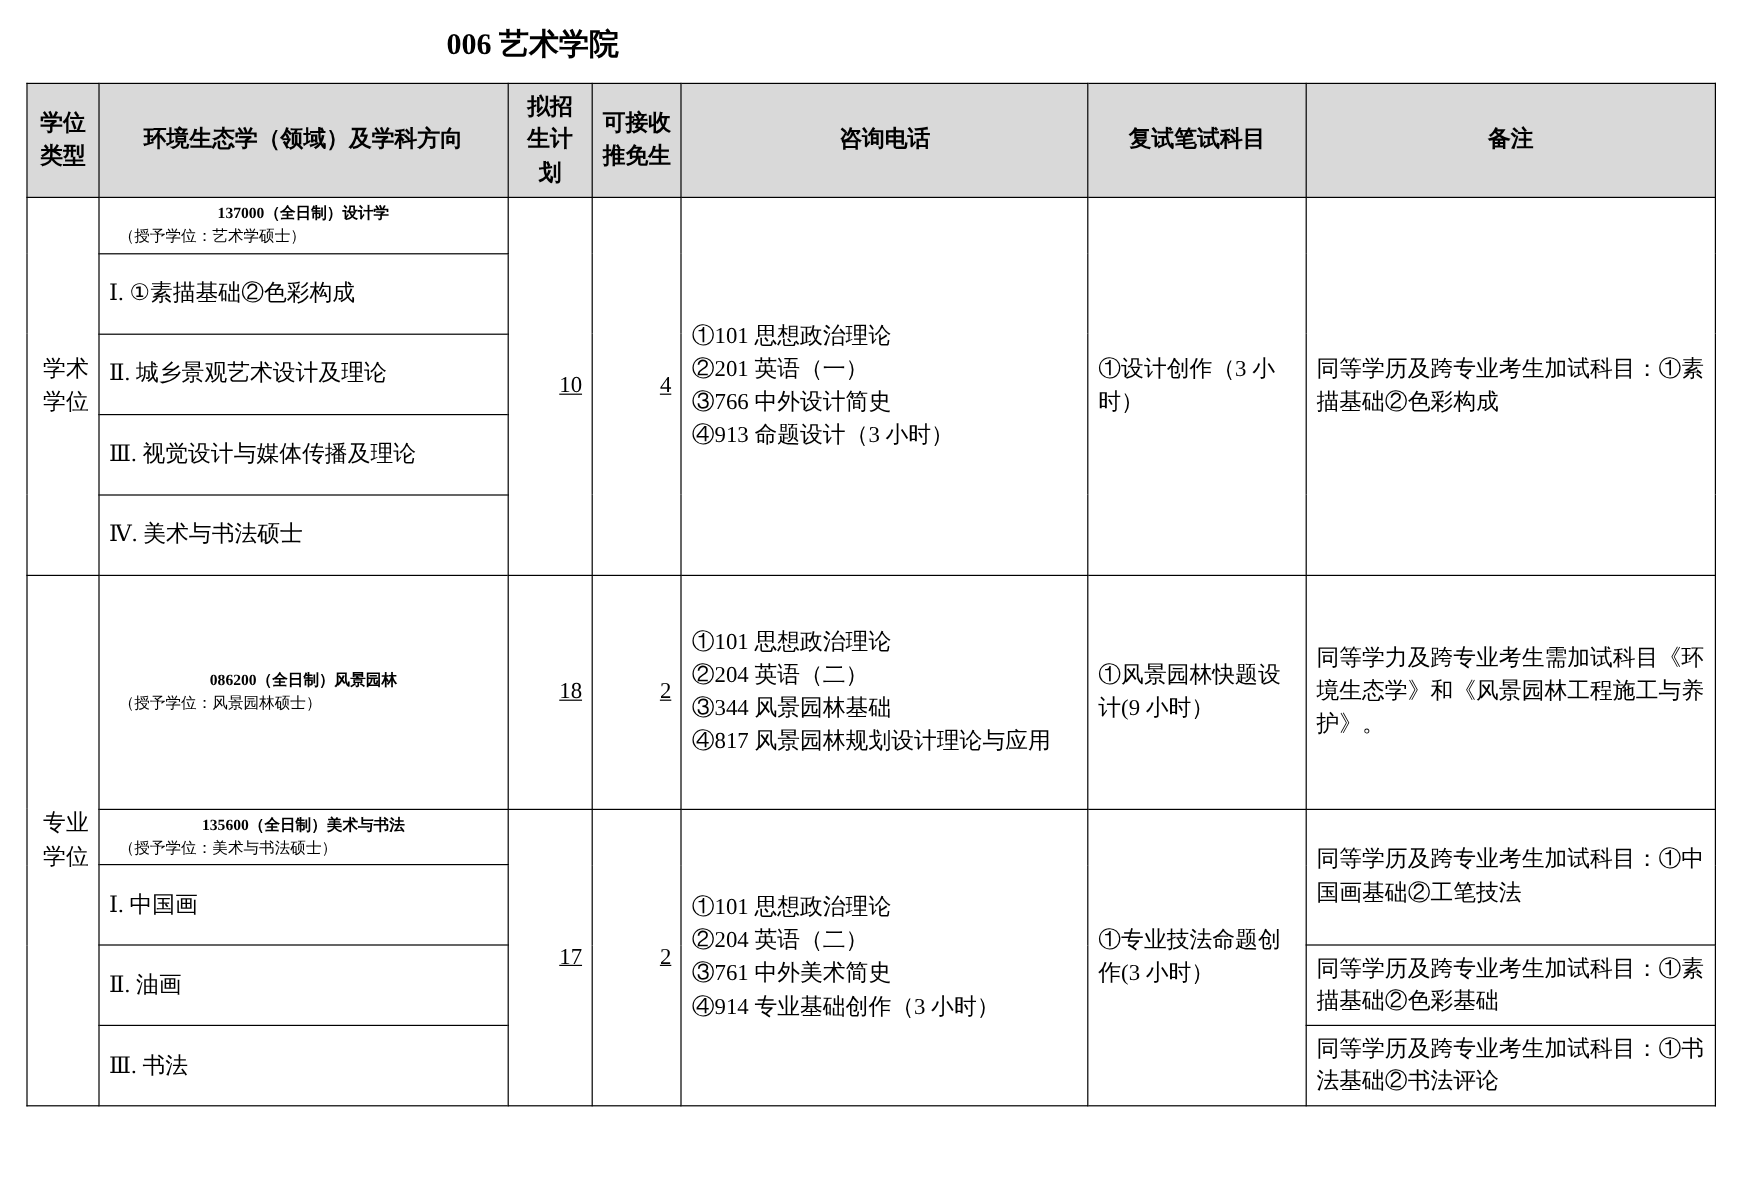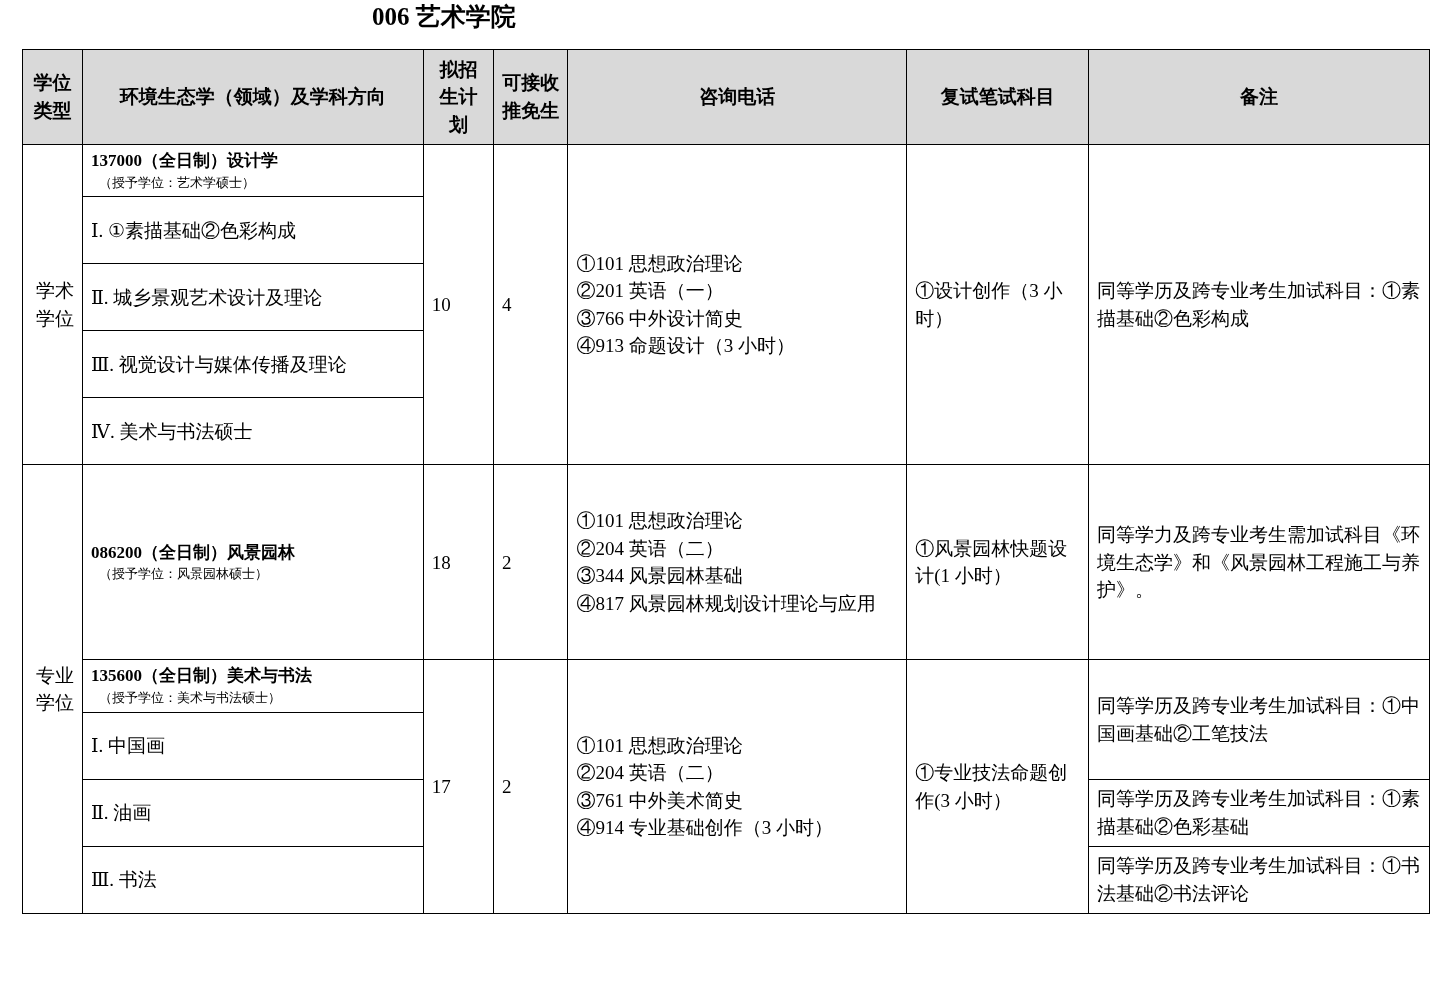--- a/index.html
+++ b/index.html
@@ -17,20 +17,21 @@
   .page {
     position: relative;
     width: 1456px;
     height: 996px;
     box-sizing: border-box;
     padding: 0 22px;
   }
   .header {
     display: flex;
     align-items: baseline;
+    padding-top: 20px;
     padding-bottom: 16px;
     font-size: 25px;
     font-weight: bold;
   }
   .header .title {
     margin-left: 350px;
   }
   .header .phone {
     margin-left: 265px;
     white-space: nowrap;
@@ -64,26 +65,28 @@
 
   .vert {
     text-align: right;
     font-size: 19.5px;
     line-height: 1.5;
   }
   .vert span {
     display: block;
   }
   .num {
-    text-align: left;
+    text-align: right;
     font-size: 20px;
+    text-decoration: underline;
   }
   .major-head {
     font-weight: bold;
-    font-size: 17px;
+    font-size: 13px;
+    text-align: center;
   }
   .major-sub {
     font-size: 13px;
     padding-left: 8px;
   }
   .dir {
     font-size: 19px;
     padding-left: 10px;
     height: 58px;
   }
@@ -178,21 +181,21 @@
         <td style="height:186px">
           <div class="major-head">086200（全日制）风景园林</div>
           <div class="major-sub">（授予学位：风景园林硕士）</div>
         </td>
         <td class="num">18</td>
         <td class="num">2</td>
         <td class="cell-multiline pad-l" style="white-space: pre-line;">①101 思想政治理论
 ②204 英语（二）
 ③344 风景园林基础
 ④817 风景园林规划设计理论与应用</td>
-        <td class="cell-multiline pad-l">①风景园林快题设计(1 小时）</td>
+        <td class="cell-multiline pad-l">①风景园林快题设计(9 小时）</td>
         <td class="note-cell pad-l">同等学力及跨专业考生需加试科目《环境生态学》和《风景园林工程施工与养护》。</td>
       </tr>
 
       <tr>
         <td class="tall-pad">
           <div class="major-head">135600（全日制）美术与书法</div>
           <div class="major-sub">（授予学位：美术与书法硕士）</div>
         </td>
         <td rowspan="4" class="num">17</td>
         <td rowspan="4" class="num">2</td>

